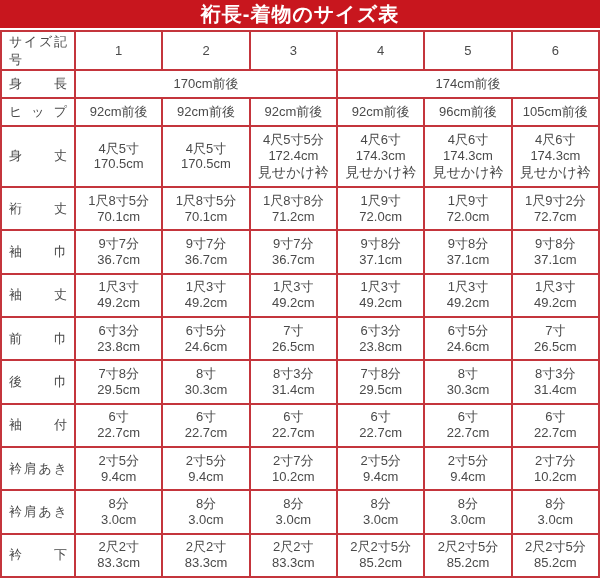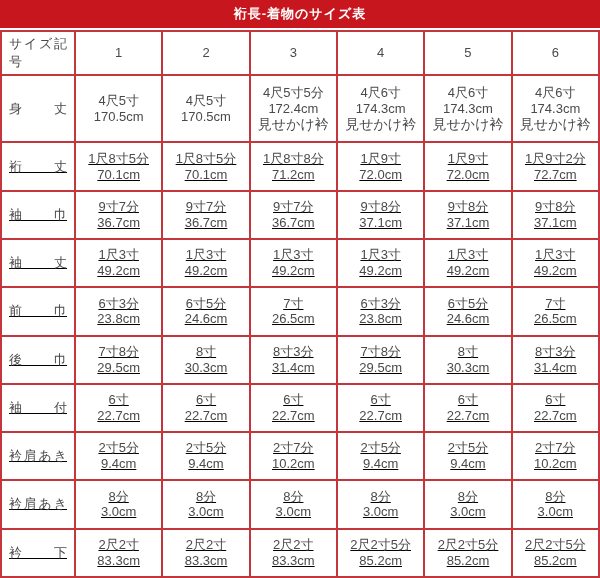--- a/index.html
+++ b/index.html
@@ -17,21 +17,21 @@
   }
   .page {
     width: 600px; height: 578px;
     background: var(--background);
     overflow: hidden;
   }
   .title-bar {
     width: 600px; height: 28px;
     background: var(--title-bg);
     color: var(--title-text);
-    font-size: 13px; font-weight: bold;
+    font-size: 20px; font-weight: bold;
     letter-spacing: 1px;
     display: flex; align-items: center; justify-content: center;
   }
   table.size-table {
     width: 600px; height: 548px;
     margin-top: 2px;
     border-collapse: collapse;
     table-layout: fixed;
   }
   .size-table th, .size-table td {
@@ -48,21 +48,21 @@
     text-align-last: justify;
     padding: 0 7px;
   }
   .size-table td.size-cell { text-align: center; }
   .size-table td .line { line-height: 1.22; }
   .size-table td .note {
     font-size: 14px; line-height: 1.15;
     color: var(--cell-text);
   }
   tr.row-s { height: 27px; }
-  tr.row-m { height: 42px; text-decoration: underline; }
+  tr.row-m { height: 42px; }
   tr.row-l { height: 59px; }
 </style>
 </head>
 <body>
 
 <div class="page">
   <div class="title-bar">裄長-着物のサイズ表</div>
   <table class="size-table">
     <colgroup>
       <col style="width:74px">
@@ -88,20 +88,50 @@
           <td class="size-cell">
             <div class="line">4</div>
           </td>
           <td class="size-cell">
             <div class="line">5</div>
           </td>
           <td class="size-cell">
             <div class="line">6</div>
           </td>
         </tr>
+        <tr class="row-s">
+          <th class="row-label">身　長</th>
+          <td class="size-cell" colspan="3">
+            <div class="line">170cm前後</div>
+          </td>
+          <td class="size-cell" colspan="3">
+            <div class="line">174cm前後</div>
+          </td>
+        </tr>
+        <tr class="row-s">
+          <th class="row-label">ヒップ</th>
+          <td class="size-cell">
+            <div class="line">92cm前後</div>
+          </td>
+          <td class="size-cell">
+            <div class="line">92cm前後</div>
+          </td>
+          <td class="size-cell">
+            <div class="line">92cm前後</div>
+          </td>
+          <td class="size-cell">
+            <div class="line">92cm前後</div>
+          </td>
+          <td class="size-cell">
+            <div class="line">96cm前後</div>
+          </td>
+          <td class="size-cell">
+            <div class="line">105cm前後</div>
+          </td>
+        </tr>
         <tr class="row-l">
           <th class="row-label">身　丈</th>
           <td class="size-cell">
             <div class="line">4尺5寸</div>
             <div class="line">170.5cm</div>
           </td>
           <td class="size-cell">
             <div class="line">4尺5寸</div>
             <div class="line">170.5cm</div>
           </td>

